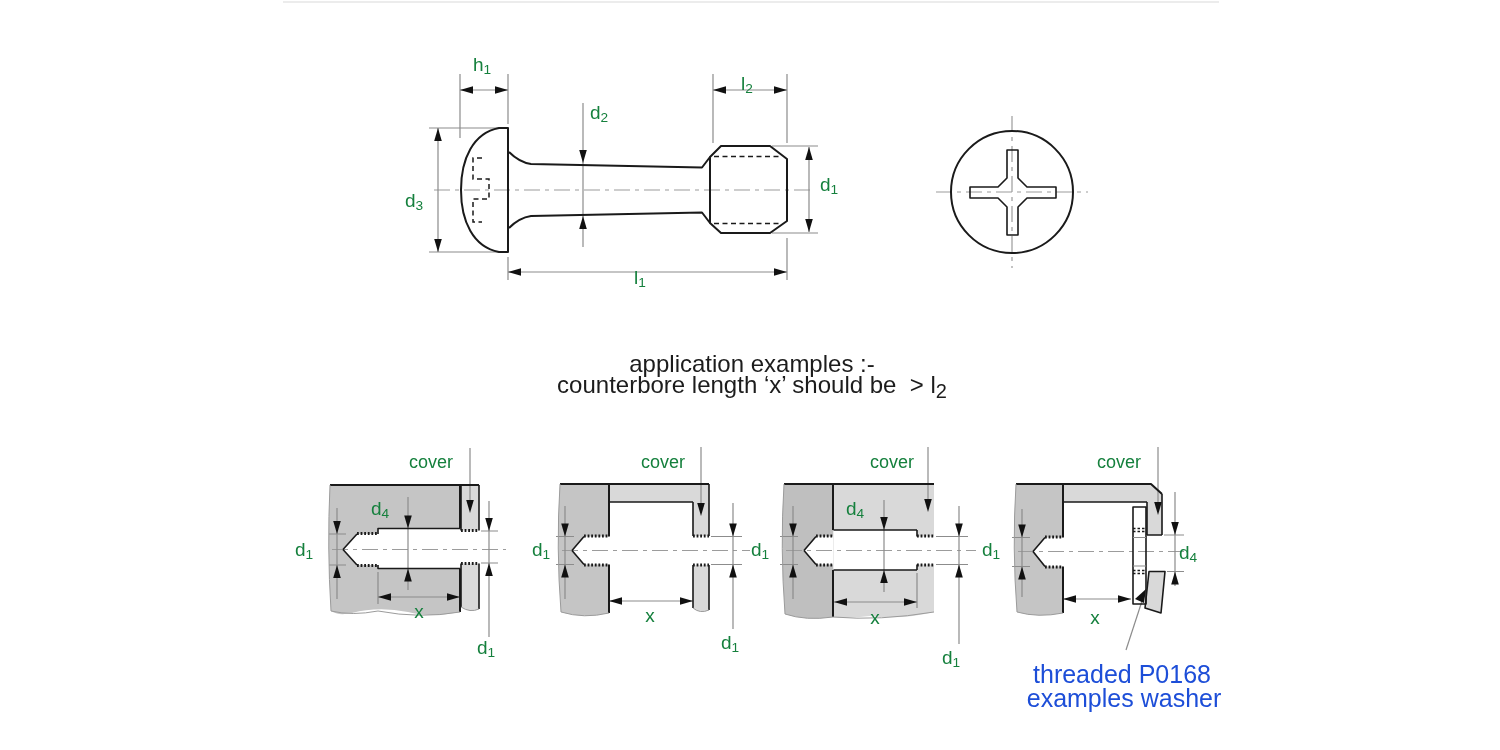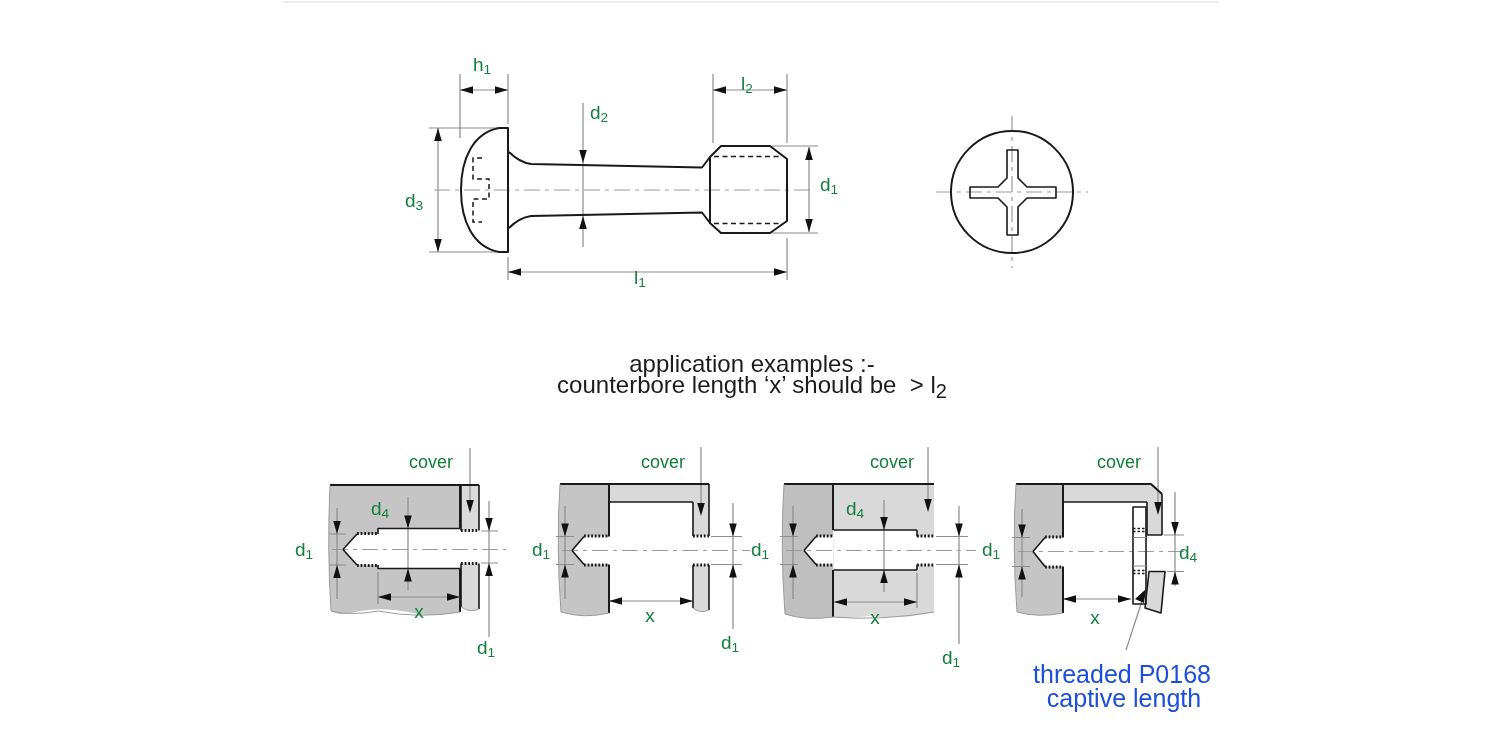--- a/index.html
+++ b/index.html
@@ -258,13 +258,13 @@
 <div class="lbl" style="left:855px;top:508px"><span>d</span><sub>4</sub></div>
 <div class="lbl" style="left:760px;top:549px"><span>d</span><sub>1</sub></div>
 <div class="lbl" style="left:875px;top:617px">x</div>
 <div class="lbl" style="left:951px;top:657px"><span>d</span><sub>1</sub></div>
 
 <div class="lbl" style="left:1119px;top:462px;font-size:18px">cover</div>
 <div class="lbl" style="left:991px;top:549px"><span>d</span><sub>1</sub></div>
 <div class="lbl" style="left:1095px;top:617px">x</div>
 <div class="lbl" style="left:1188px;top:552px"><span>d</span><sub>4</sub></div>
 <div class="note" style="left:1098px;top:674px">threaded P0168</div>
-<div class="note" style="left:1100px;top:698px">captive length</div>
+<div class="note" style="left:1100px;top:698px">examples washer</div>
 
 </body></html>

